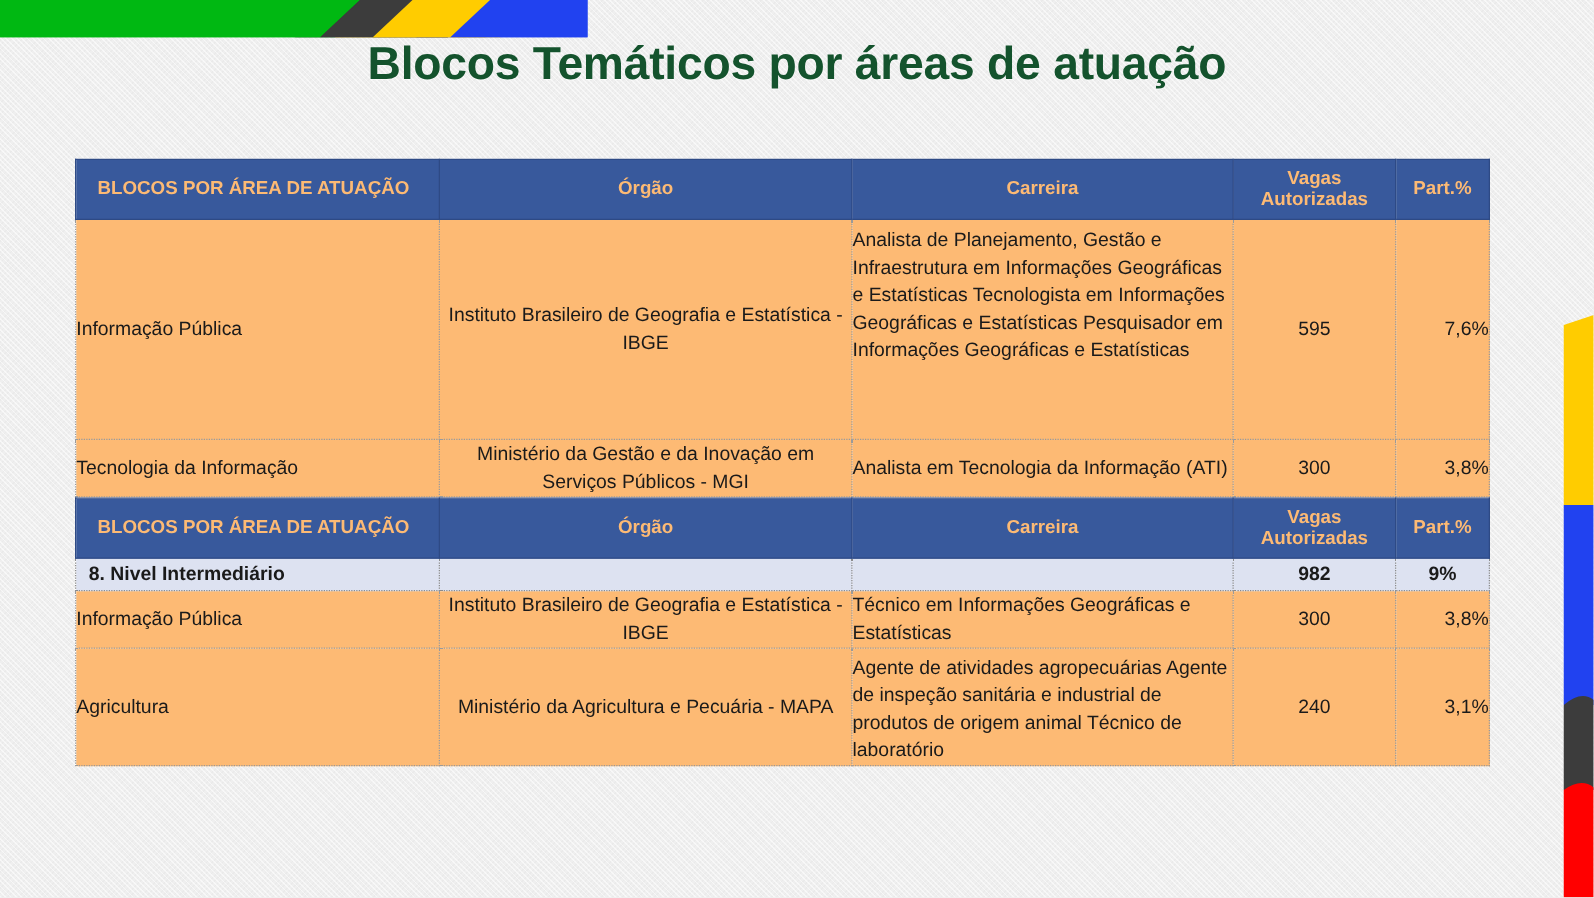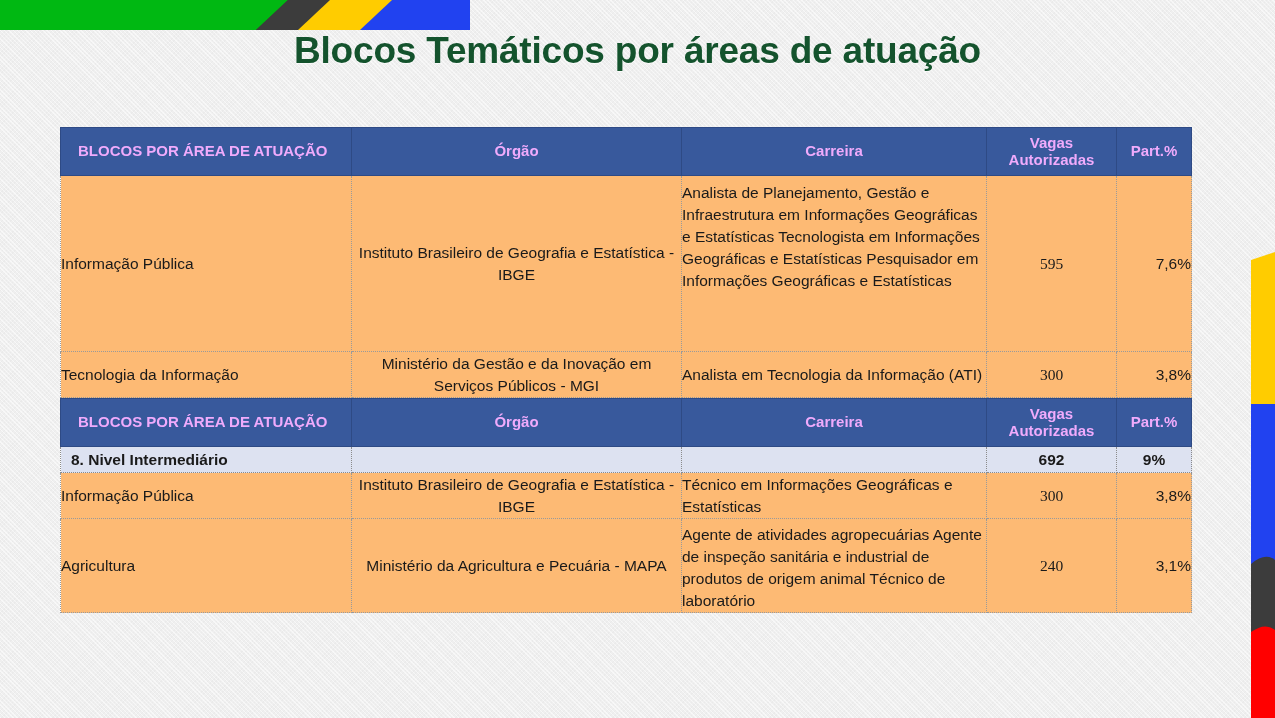--- a/index.html
+++ b/index.html
@@ -74,21 +74,21 @@
   }
   
   col.c-bloco   { width: 291px; }
   col.c-orgao   { width: 330px; }
   col.c-carreira{ width: 305px; }
   col.c-vagas   { width: 130px; }
   col.c-part    { width: 75px;  }
 
   tr.hdr th {
     background: #38599c;
-    color: #f0abfc;
+    color: #fdba74;
     font-weight: bold;
     font-size: 15px;
     text-align: center;
     height: 48px;
     border: 1px solid #2e4a85;
     padding: 2px 6px;
     line-height: 1.12;
   }
   tr.hdr th.left {
     text-align: left;
@@ -103,21 +103,21 @@
     border-bottom: 1px dotted #8b8b8b;
     border-left: 1px dotted #8b8b8b;
     border-right: 1px dotted #8b8b8b;
   }
   tr.subtotal td.lbl { padding-left: 10px; text-align: left; }
   tr.subtotal td.num { text-align: center; }
 
   td.cell-bloco    { padding: 4px 4px 4px 8px; text-align: left; line-height: 1.42; }
   td.cell-orgao    { padding: 4px 4px 4px 7px; text-align: center; line-height: 1.42; }
   td.cell-carreira { padding: 4px 4px 4px 7px; text-align: left; line-height: 1.42; }
-  td.cell-num      { text-align: center; font-family: Liberation Serif, serif; }
+  td.cell-num      { text-align: center; }
   td.cell-pct      { text-align: right; }
 
   
   td.sep-right { border-right: 1px solid #3f3f3f; }
 </style>
 </head>
 <body>
 
 <div class="texture"></div>
 
@@ -207,21 +207,21 @@
         <th>
           <div>Vagas</div>
           <div>Autorizadas</div>
         </th>
         <th>Part.%</th>
       </tr>
       <tr class="subtotal">
         <td class="lbl">8. Nivel Intermediário</td>
         <td class="lbl"></td>
         <td class="lbl"></td>
-        <td class="num">692</td>
+        <td class="num">982</td>
         <td class="num">9%</td>
       </tr>
       <tr style="height:46px;">
         <td class="cell-bloco">Informação Pública</td>
         <td class="cell-orgao sep-right">Instituto Brasileiro de Geografia e Estatística - IBGE</td>
         <td class="cell-carreira sep-right">Técnico em Informações Geográficas e Estatísticas</td>
         <td class="cell-num">300</td>
         <td class="cell-pct">3,8%</td>
       </tr>
       <tr style="height:90px;">

